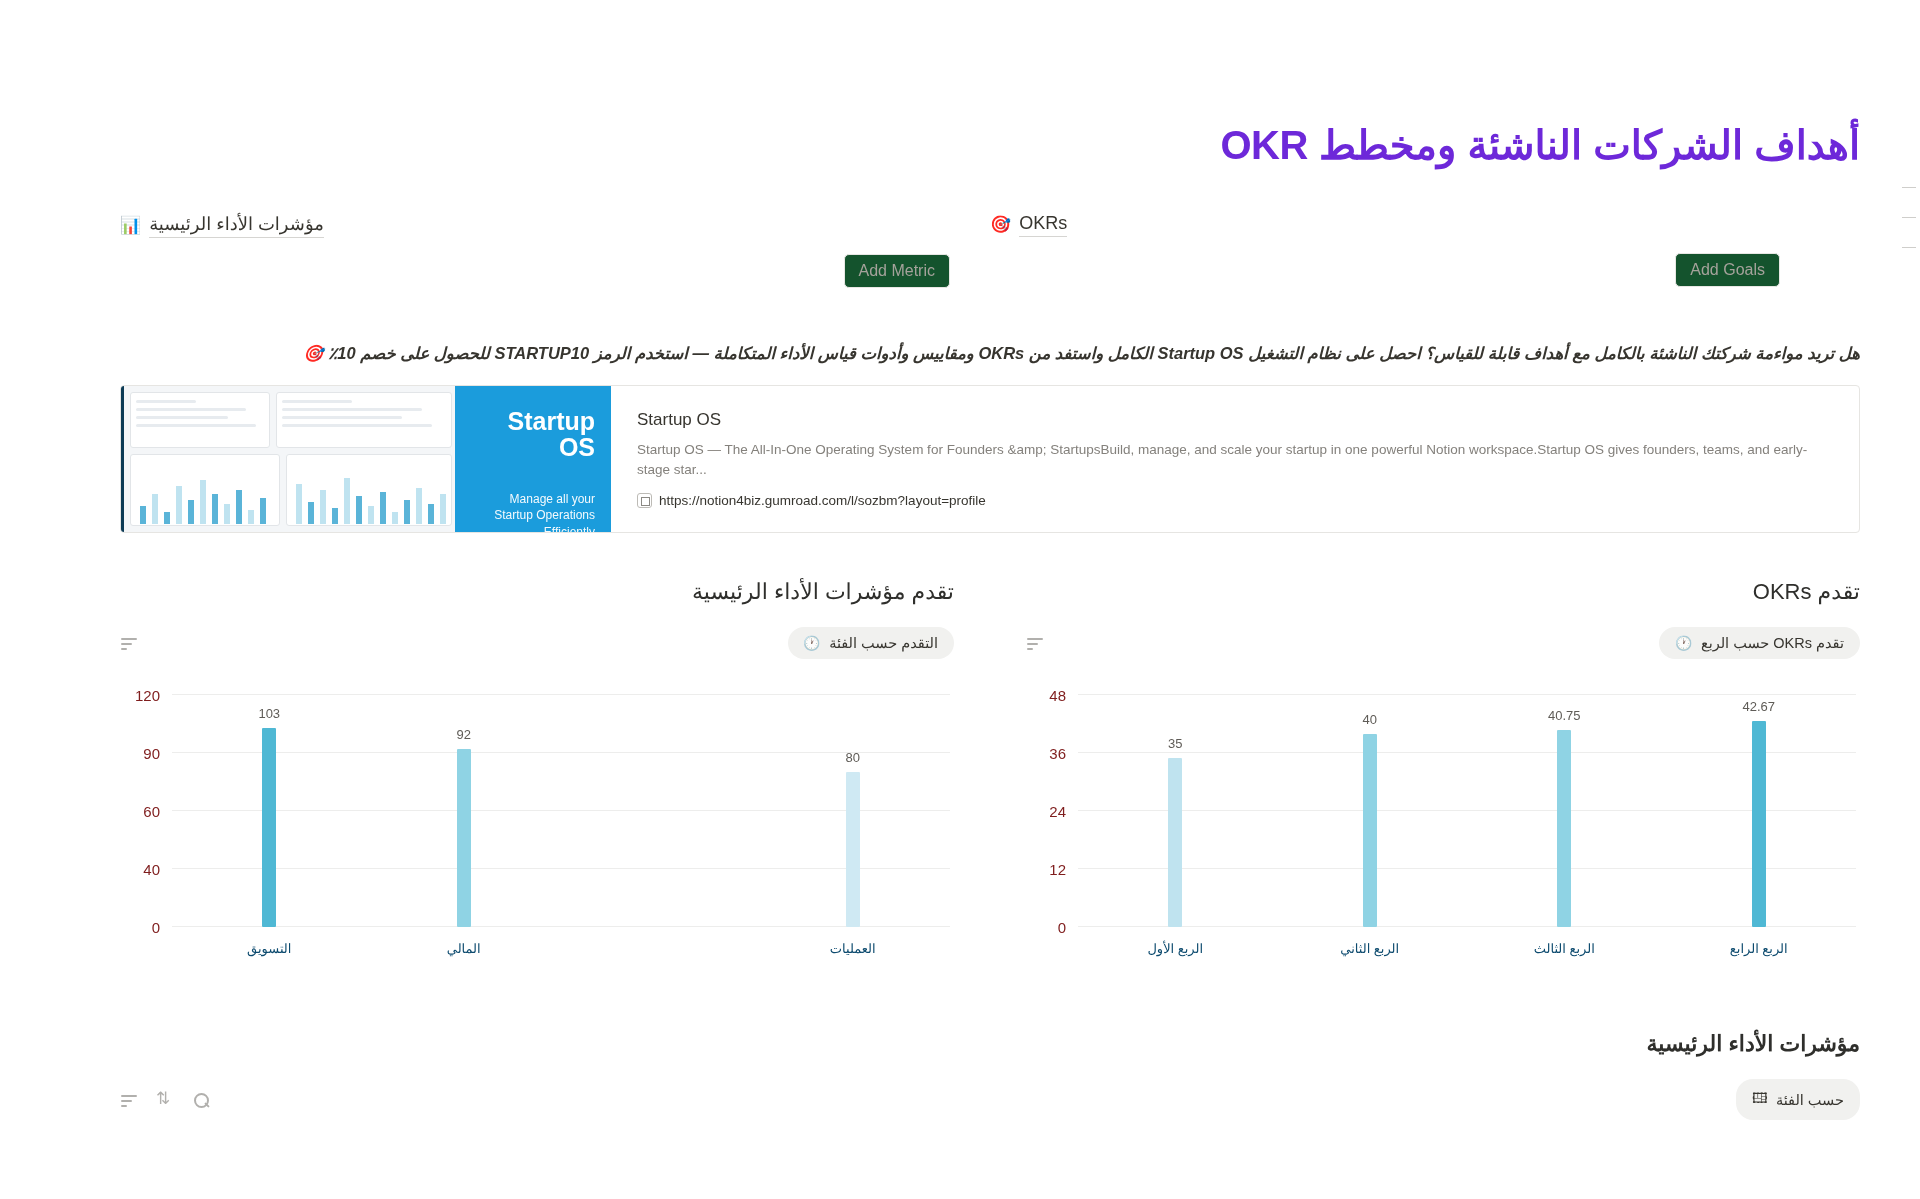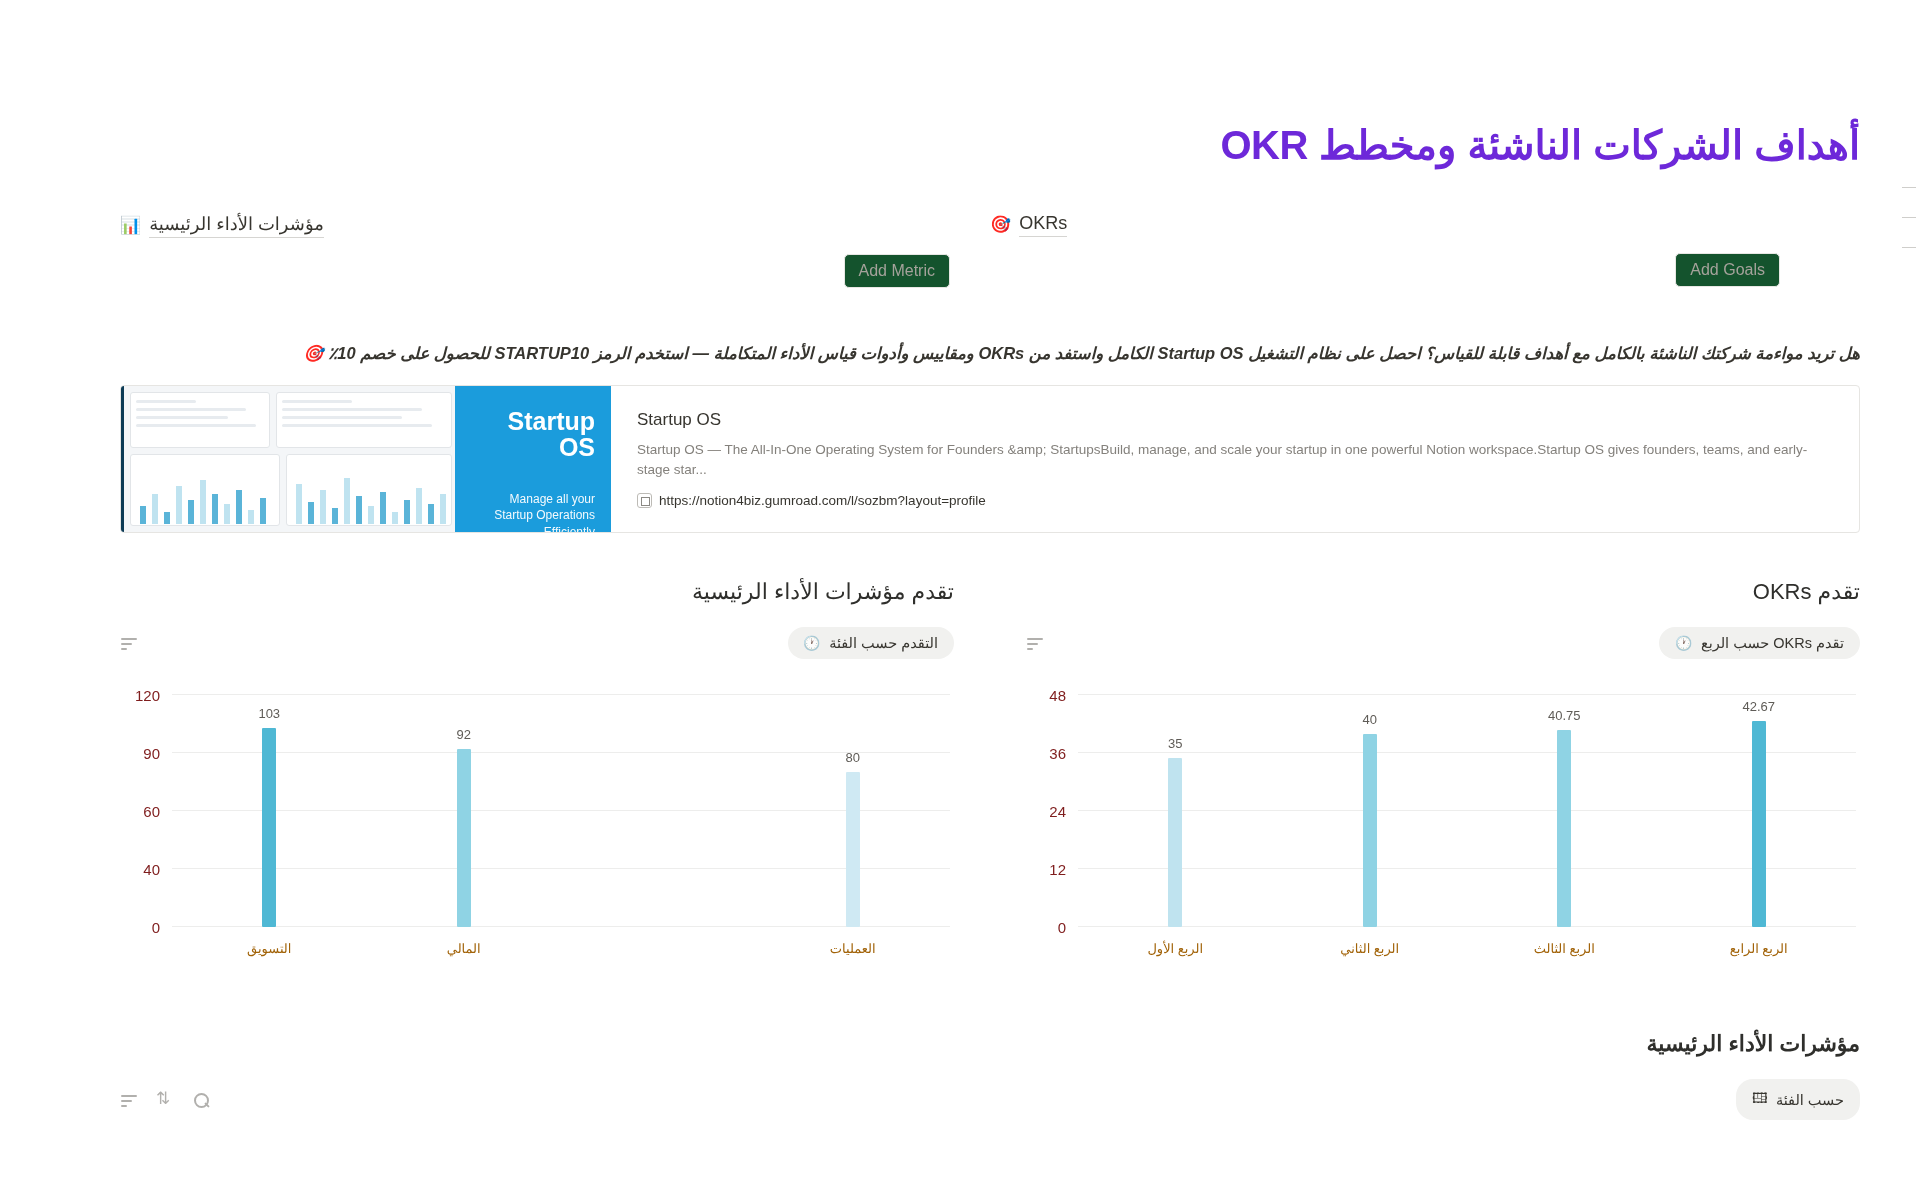--- a/index.html
+++ b/index.html
@@ -262,21 +262,21 @@
     color: #5f5c57;
     white-space: nowrap;
   }
   .xlabel {
     position: absolute;
     top: 100%;
     left: 50%;
     transform: translateX(-50%);
     margin-top: 14px;
     font-size: 13px;
-    color: #a16207;
+    color: #0c4a6e;
     white-space: nowrap;
     direction: rtl;
   }
 
   
   .bottom-row {
     display: flex;
     flex-direction: row;
     padding: 0 60px 0 120px;
     margin-top: 56px;

